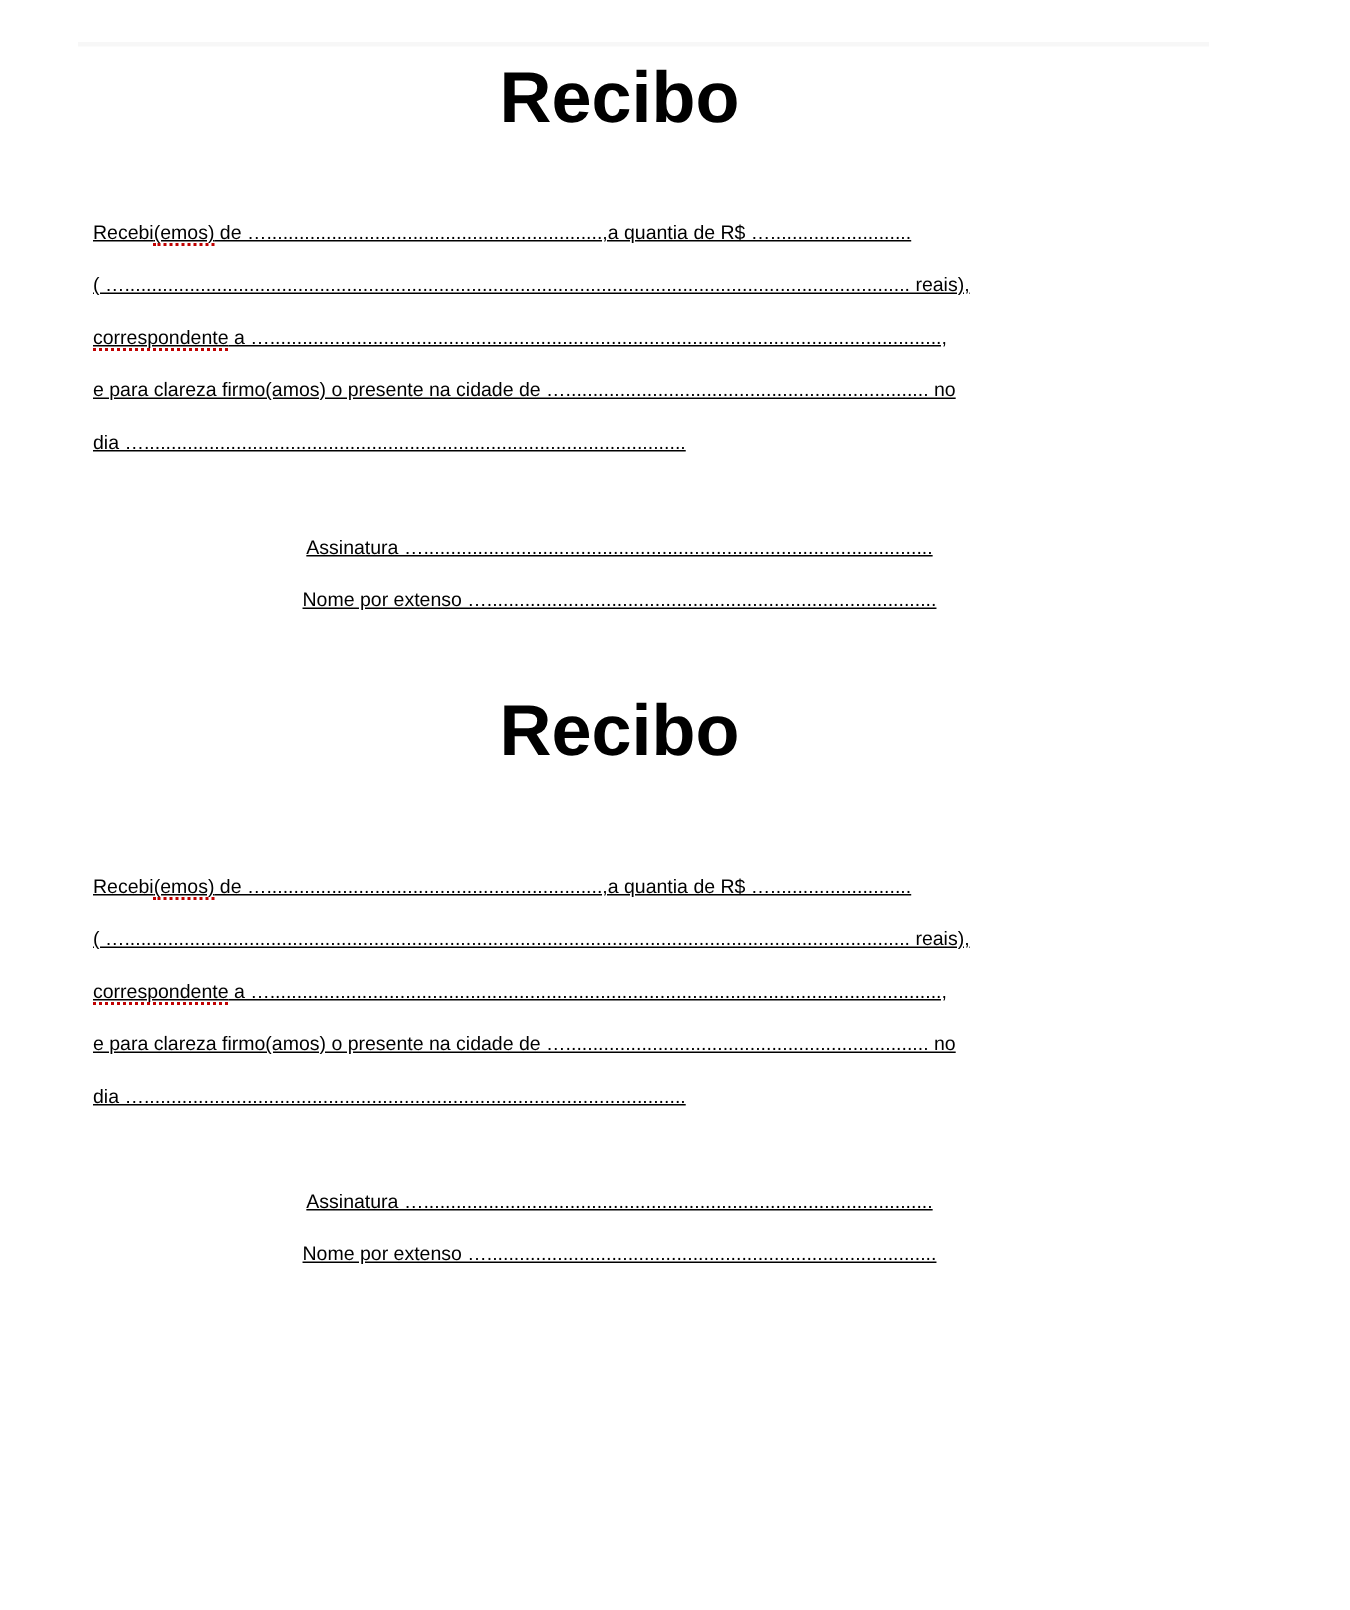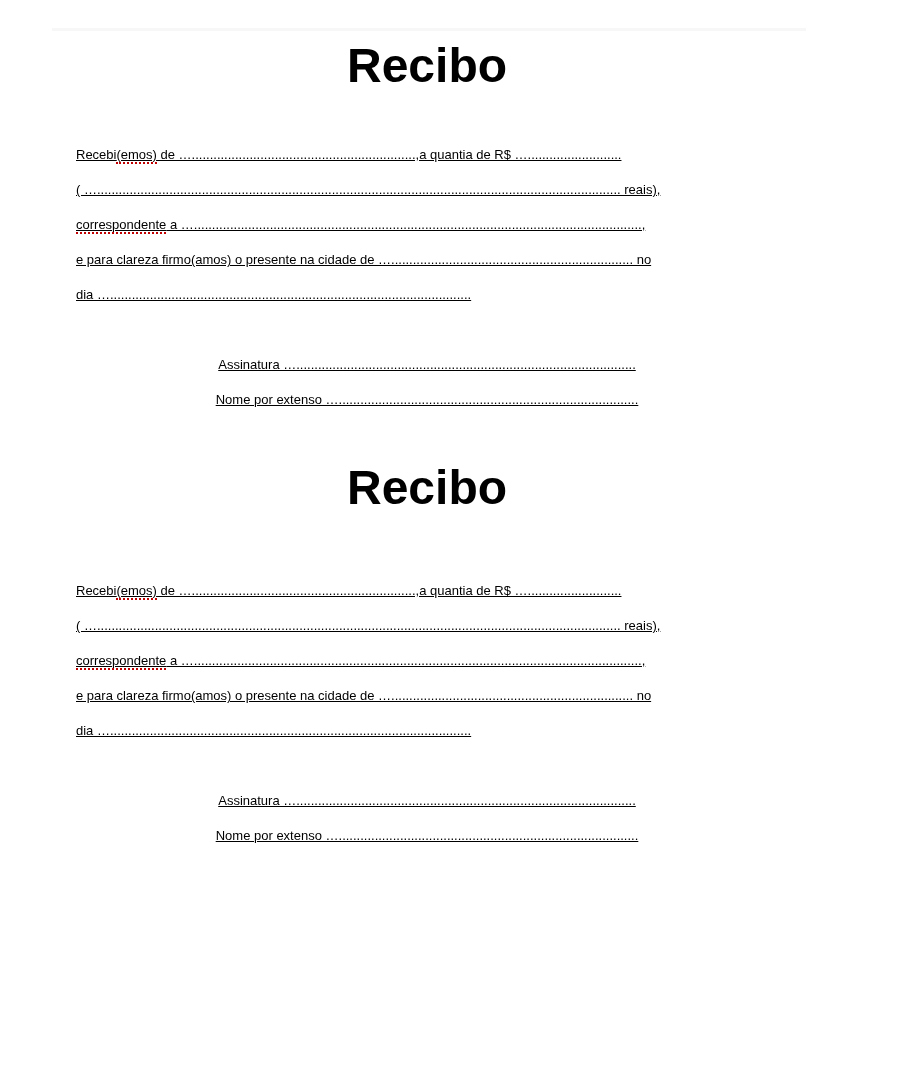--- a/index.html
+++ b/index.html
@@ -18,21 +18,21 @@
   .page-rule {
     position: absolute;
     left: 52px;
     top: 28px;
     width: 754px;
     height: 3px;
     background: #f7f7f7;
   }
   #receipts {
     position: absolute;
-    left: 50px;
+    left: 36px;
     top: 31px;
     width: 754px;
     padding: 0 26px;
     box-sizing: border-box;
   }
   .title {
     margin: 8px 0 0 0;
     font-size: 48px;
     line-height: 54px;
     font-weight: 700;

